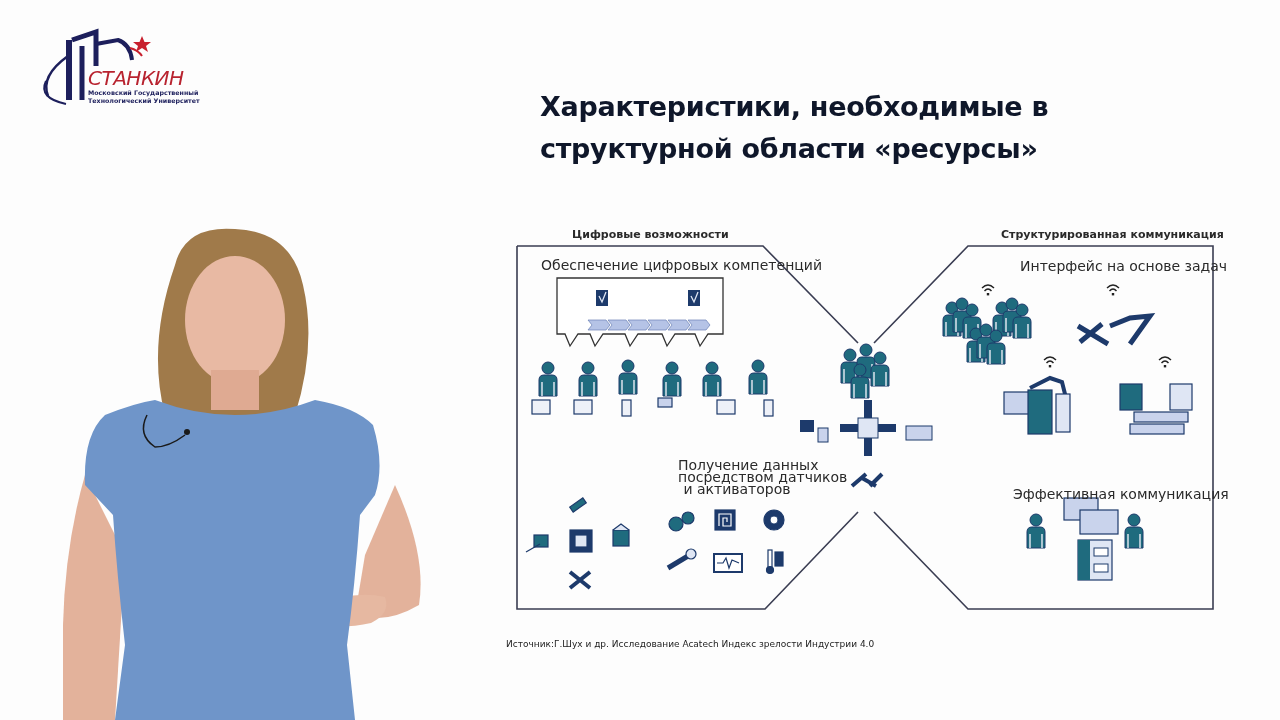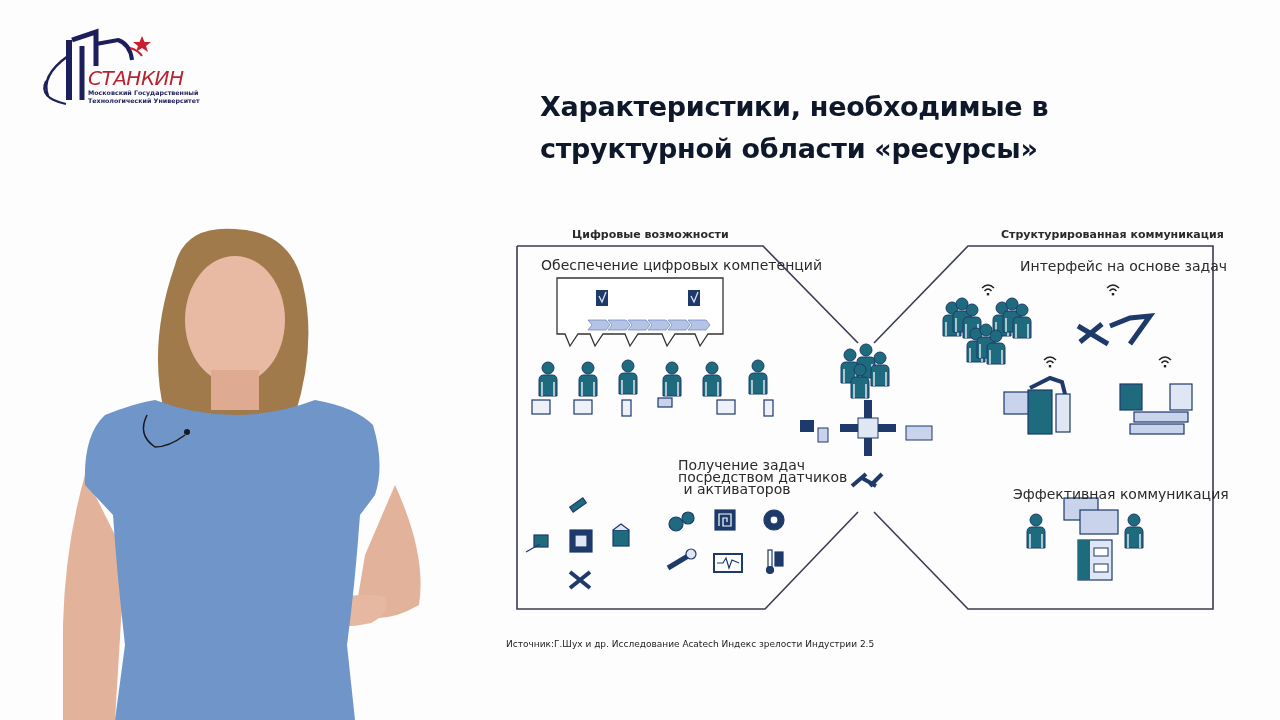--- a/index.html
+++ b/index.html
@@ -177,30 +177,30 @@
       <rect x="568" y="318" width="12" height="40" fill="#1f6b7e"></rect>
       <rect x="584" y="326" width="14" height="8" fill="#fff" stroke="#1d3a6b" stroke-width="1"></rect>
       <rect x="584" y="342" width="14" height="8" fill="#fff" stroke="#1d3a6b" stroke-width="1"></rect>
       <use href="#person" x="624" y="312"></use>
     </g>
   </svg>
 
   <div class="dlabel bold" style="left:62px;top:6px;">Цифровые возможности</div>
   <div class="dlabel" style="left:31px;top:35px;">Обеспечение цифровых компетенций</div>
   <div class="dlabel center" style="left:168px;top:237px;width:118px;">
-    <div>Получение задач</div>
+    <div>Получение данных</div>
     <div>посредством датчиков</div>
     <div>и активаторов</div>
   </div>
   <div class="dlabel bold" style="left:491px;top:6px;">Структурированная коммуникация</div>
   <div class="dlabel" style="left:510px;top:36px;">Интерфейс на основе задач</div>
   <div class="dlabel" style="left:503px;top:264px;">Эффективная коммуникация</div>
 </div>
 
-<div class="abs source">Источник:Г.Шух и др. Исследование Acatech  Индекс зрелости Индустрии 2.5</div>
+<div class="abs source">Источник:Г.Шух и др. Исследование Acatech  Индекс зрелости Индустрии 4.0</div>
 
 <div class="abs presenter">
   <svg width="380" height="495" viewBox="0 0 380 495">
 
     <path d="M120 40 Q130 0 180 4 Q236 6 248 60 Q262 120 240 190 L110 190 Q92 120 120 40 Z" fill="#a07a4a"></path>
 
     <ellipse cx="180" cy="95" rx="50" ry="64" fill="#e8b9a3"></ellipse>
 
     <rect x="156" y="145" width="48" height="40" fill="#dfaa92"></rect>
 

